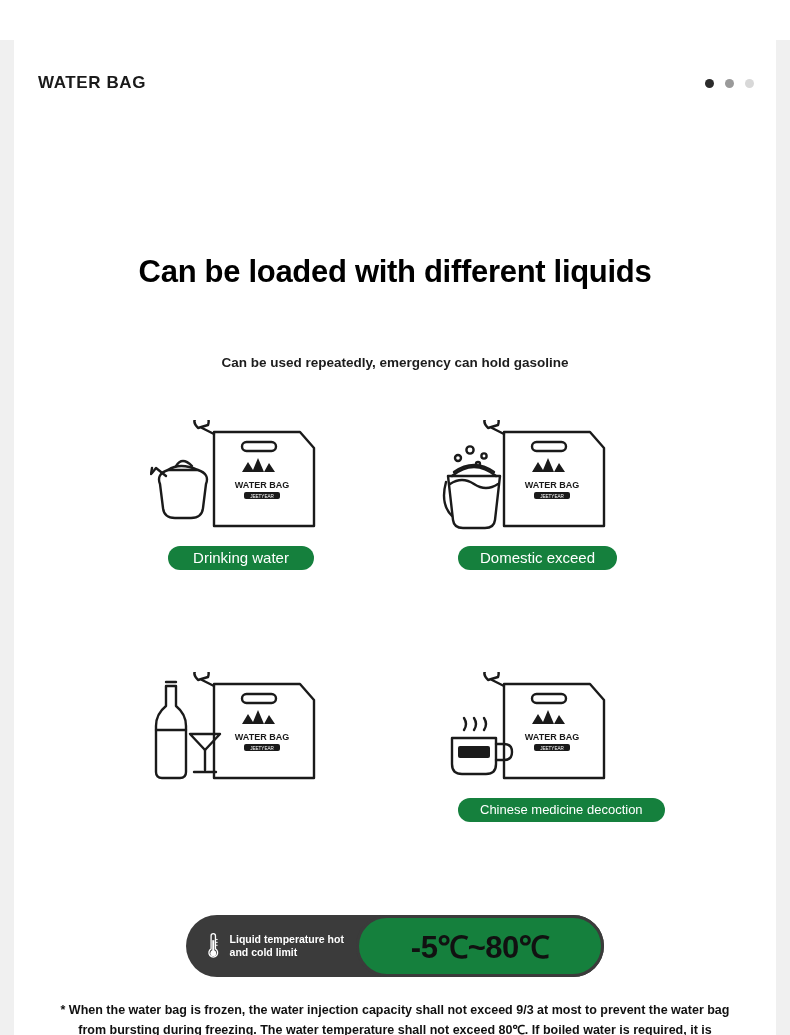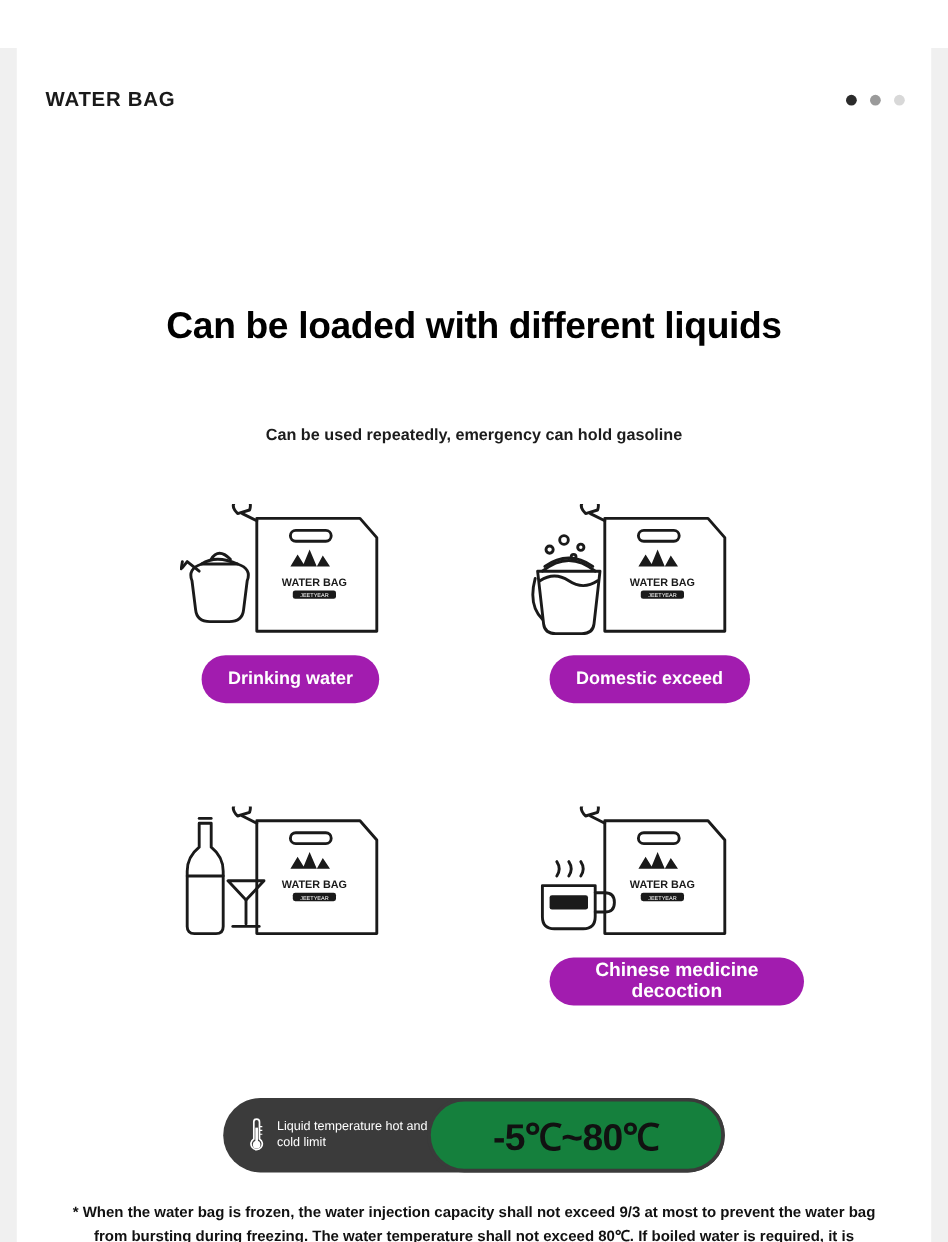--- a/index.html
+++ b/index.html
@@ -89,34 +89,34 @@
     height: 120px;
     display: flex;
     align-items: flex-end;
     justify-content: center;
   }
   .pill {
     position: absolute;
     left: 18px;
     top: 126px;
     min-width: 146px;
-    height: 40px;
-    background: #a21caf;
+    height: 24px;
+    background: #15803d;
     border-radius: 22px;
     color: #fff;
     display: flex;
     align-items: center;
     justify-content: center;
     padding: 0 22px;
     font-size: 15px;
-    font-weight: 700;
+    font-weight: 400;
     line-height: 1.15;
     text-align: center;
   }
-  .pill.small { font-size: 16px; min-width: 146px; }
+  .pill.small { font-size: 13px; min-width: 146px; }
 
   
   .tempbar {
     position: absolute;
     left: 186px;
     top: 875px;
     width: 418px;
     height: 62px;
     border-radius: 31px;
     background: #3b3b3b;
@@ -126,21 +126,21 @@
   .temp-left {
     display: flex;
     align-items: center;
     gap: 9px;
     padding-left: 20px;
     width: 178px;
   }
   .temp-left .tl-text {
     color: #fff;
     font-size: 10.5px;
-    font-weight: 400;
+    font-weight: 700;
     line-height: 1.28;
   }
   .temp-right {
     flex: 1;
     height: 62px;
     margin-left: -8px;
     border-radius: 31px;
     background: #15803d;
     border: 3px solid #3b3b3b;
     display: flex;

